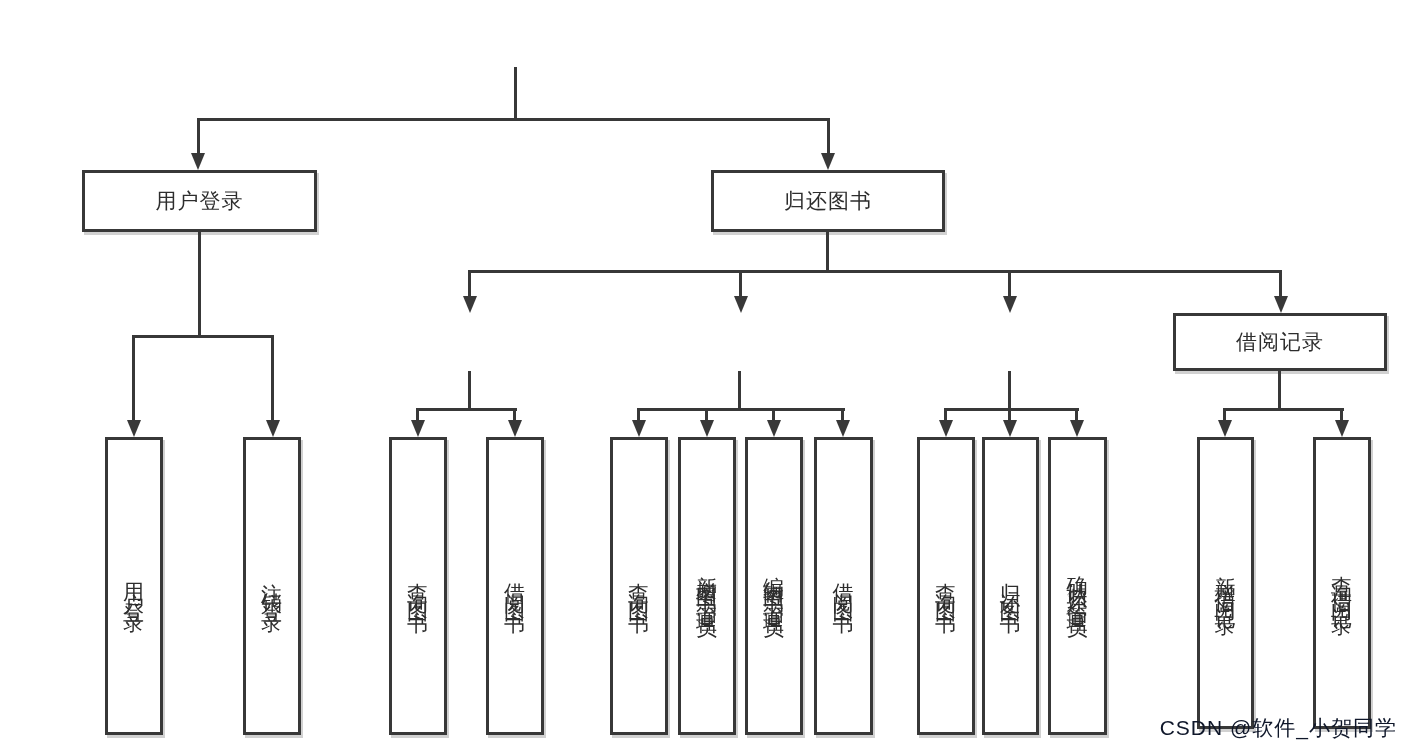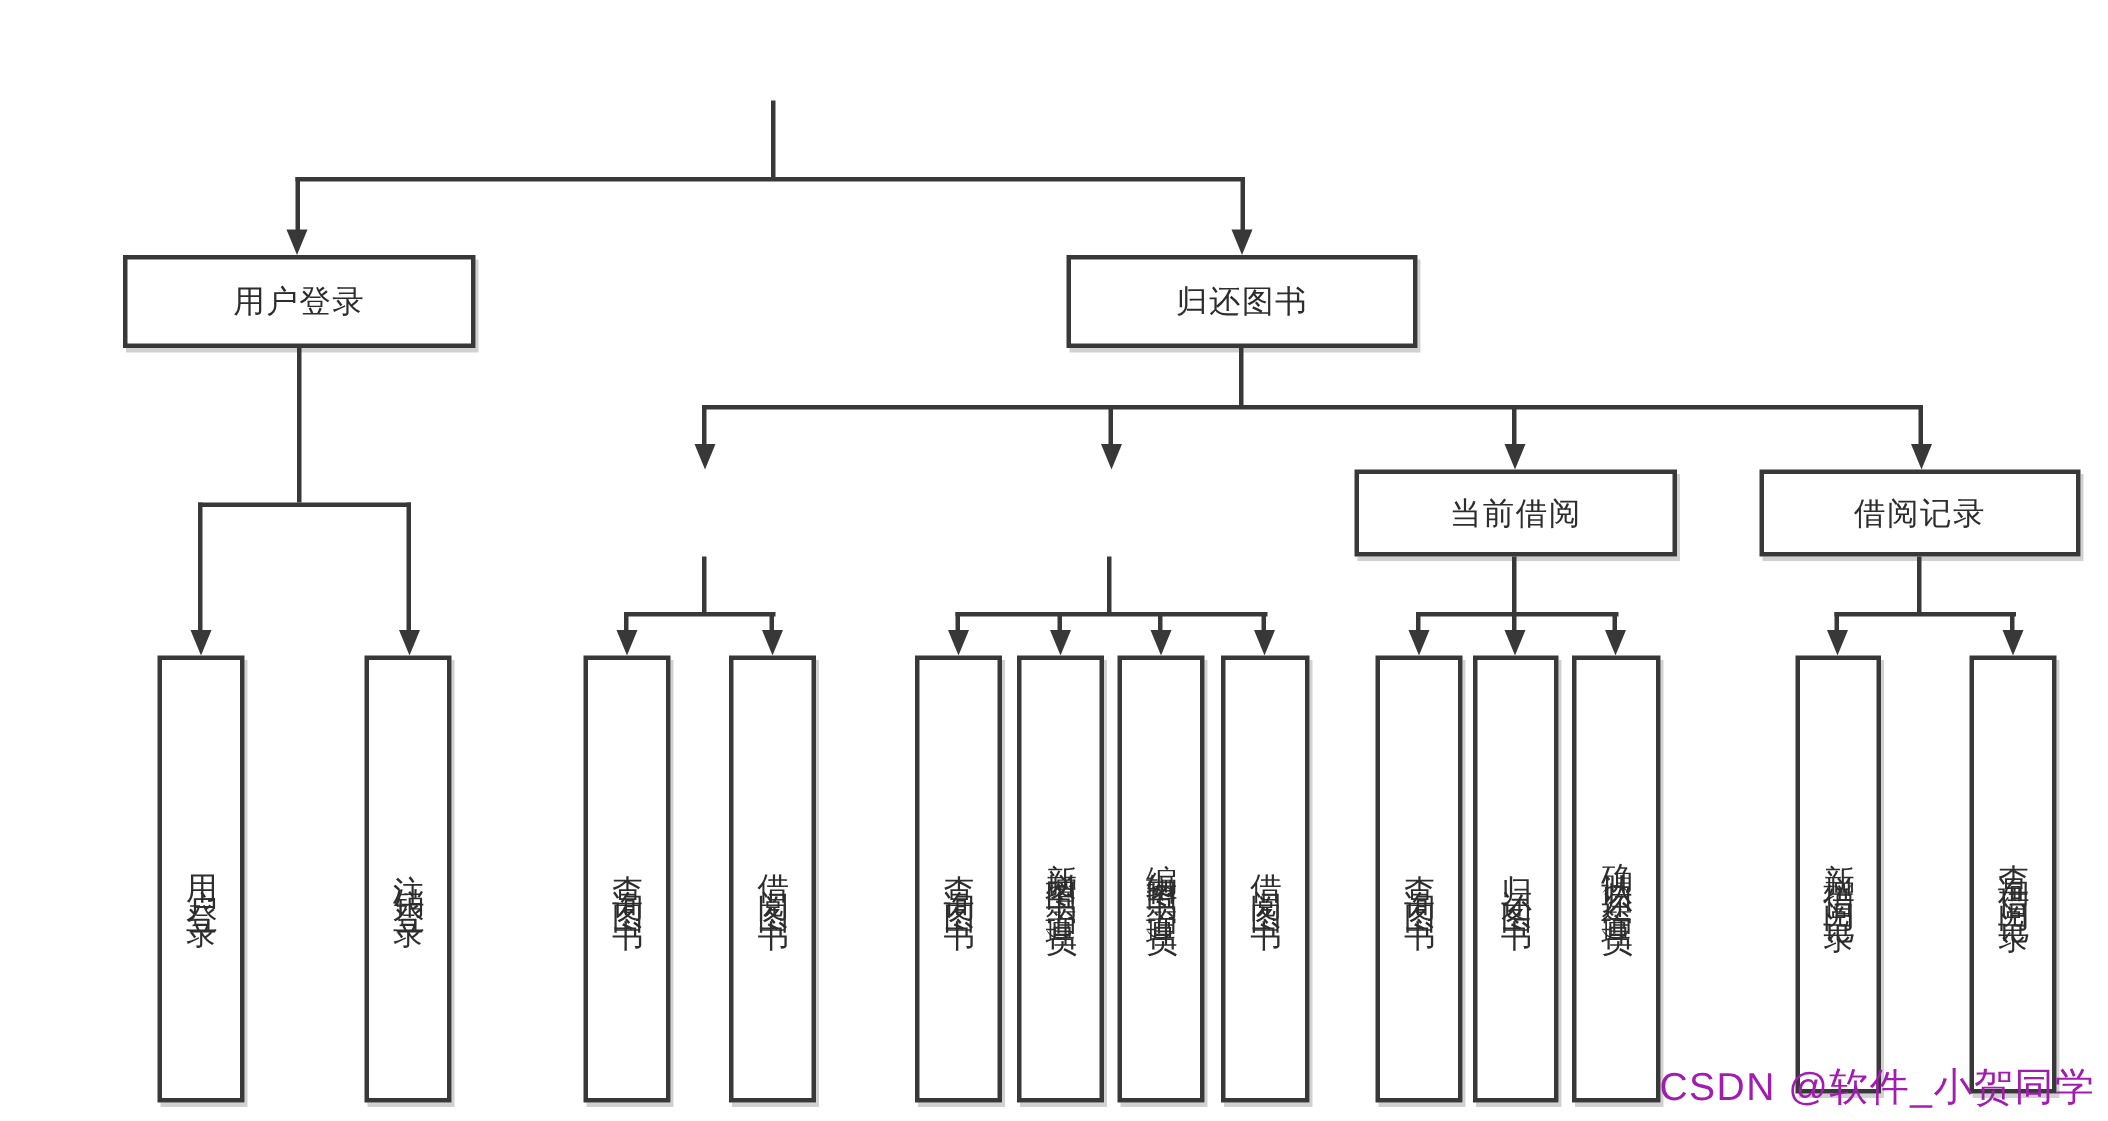--- a/index.html
+++ b/index.html
@@ -18,21 +18,21 @@
     font-size:21px;letter-spacing:10px;line-height:1;white-space:nowrap;
   }
   .hline{position:absolute;height:3px;background:#383838;}
   .vline{position:absolute;width:3px;background:#383838;}
   .arrow{
     position:absolute;width:0;height:0;
     border-left:7px solid transparent;border-right:7px solid transparent;
     border-top:17px solid #383838;
   }
   .watermark{
-    position:absolute;right:8px;bottom:5px;font-size:26px;color:#a21caf;
+    position:absolute;right:8px;bottom:5px;font-size:21px;color:#0f172a;
     letter-spacing:1px;white-space:nowrap;
   }
 </style>
 </head>
 <body>
 
 <div class="canvas">
 
 
   <div class="vline" style="left:514px;top:67px;height:51px"></div>
@@ -67,23 +67,20 @@
   <div class="hline" style="left:468px;top:270px;width:814px"></div>
   <div class="vline" style="left:468px;top:270px;height:28px"></div>
   <div class="arrow" style="left:463px;top:296px"></div>
   <div class="vline" style="left:739px;top:270px;height:28px"></div>
   <div class="arrow" style="left:734px;top:296px"></div>
   <div class="vline" style="left:1008px;top:270px;height:28px"></div>
   <div class="arrow" style="left:1003px;top:296px"></div>
   <div class="vline" style="left:1279px;top:270px;height:28px"></div>
   <div class="arrow" style="left:1274px;top:296px"></div>
 
-  <div class="box" style="left:903px;top:313px;width:215px;height:58px">
-    <span class="hlabel">当前借阅</span>
-  </div>
   <div class="box" style="left:1173px;top:313px;width:214px;height:58px">
     <span class="hlabel">借阅记录</span>
   </div>
 
   <div class="vline" style="left:468px;top:371px;height:37px"></div>
   <div class="hline" style="left:416px;top:408px;width:101px"></div>
   <div class="vline" style="left:416px;top:408px;height:14px"></div>
   <div class="arrow" style="left:411px;top:420px"></div>
   <div class="vline" style="left:513px;top:408px;height:14px"></div>
   <div class="arrow" style="left:508px;top:420px"></div>

